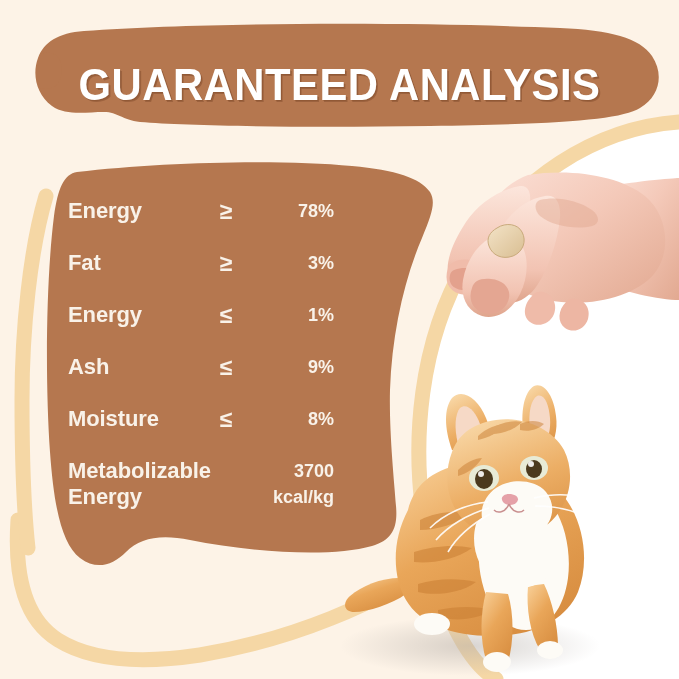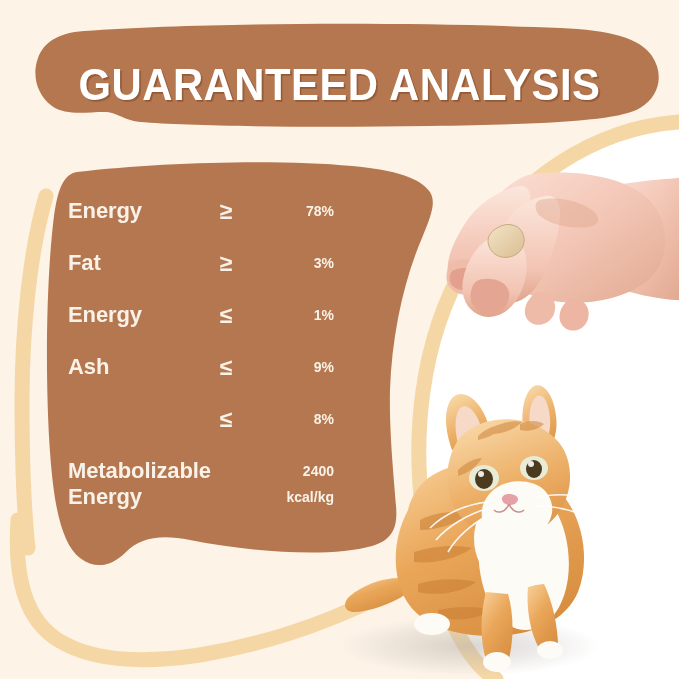--- a/index.html
+++ b/index.html
@@ -90,21 +90,21 @@
     font-weight: bold;
     color: #F9F2E9;
     line-height: 26px;
   }
   .cell-value {
     position: absolute;
     right: 0;
     top: 0;
     width: 130px;
     text-align: right;
-    font-size: 14px;
+    font-size: 18px;
     font-weight: bold;
     color: #F9F2E9;
     line-height: 26px;
     white-space: pre-line;
   }
 
   
   #photo-layer {
     position: absolute;
     left: 0; top: 0;
@@ -204,29 +204,30 @@
       <span class="cell-value">1%</span>
     </div>
 
     <div class="row">
       <span class="cell-label">Ash</span>
       <span class="cell-symbol">≤</span>
       <span class="cell-value">9%</span>
     </div>
 
     <div class="row">
+      <span class="cell-label">Moisture</span>
       <span class="cell-symbol">≤</span>
       <span class="cell-value">8%</span>
     </div>
 
     <div class="row tall">
       <span class="cell-label">Metabolizable
 Energy</span>
       <span class="cell-symbol"></span>
-      <span class="cell-value">2400
+      <span class="cell-value">3700
 kcal/kg</span>
     </div>
 
   </div>
 
   <svg id="photo-layer" viewBox="0 0 679 679">
     <defs>
       <linearGradient id="skin-main" x1="0" y1="0" x2="1" y2="1">
         <stop offset="0%" stop-color="#FBE0D6"></stop>
         <stop offset="45%" stop-color="#F4C9B9"></stop>

